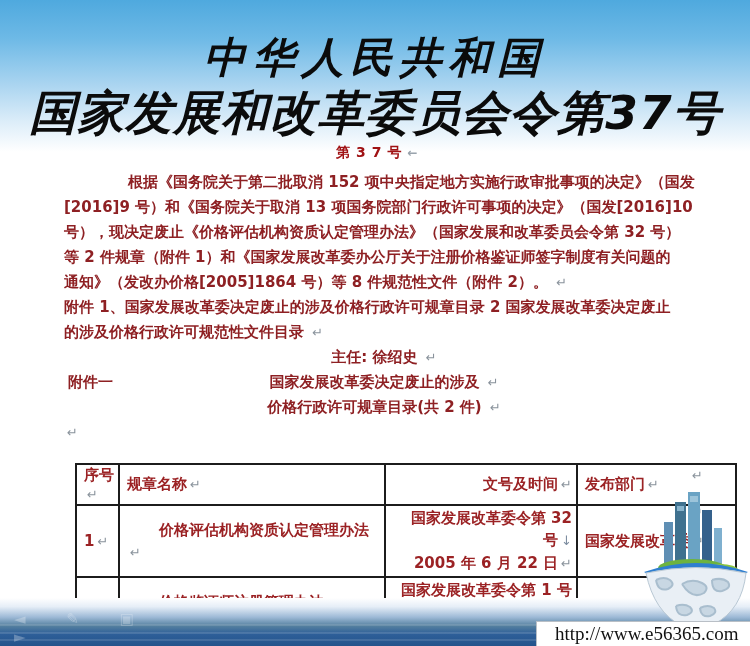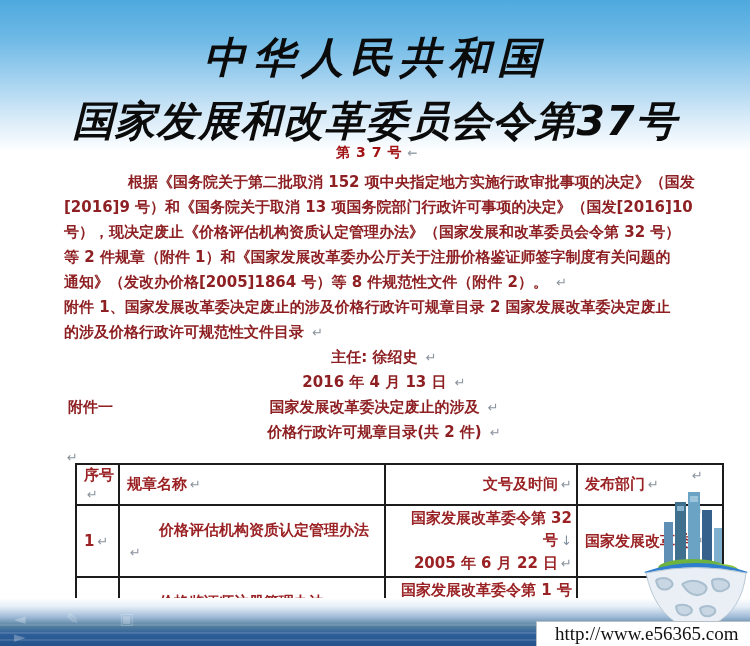--- a/index.html
+++ b/index.html
@@ -14,21 +14,21 @@
     position:absolute; left:0; top:0; width:750px; height:152px;
     background:linear-gradient(180deg,#4fa9de 0%, #6db9e6 25%, #a9d4f0 55%, #dcedf9 80%, #ffffff 100%);
   }
   
   .title1, .title2 {
     position:absolute; left:0; width:750px; text-align:center;
     color:#0b0b0b; font-weight:900; font-style:italic;
     font-family:"DejaVu Sans", sans-serif; white-space:nowrap;
   }
   .title1 { top:30px; font-size:42px; letter-spacing:7px; }
-  .title2 { top:94px; font-size:41px; letter-spacing:1px; }
+  .title2 { top:82px; font-size:47px; letter-spacing:1px; }
   
   .clipped-heading {
     position:absolute; left:336px; top:144px; height:16px; width:110px;
     overflow:hidden; color:#a01214; font-size:14px; font-weight:700;
     letter-spacing:6px; line-height:16px; white-space:nowrap;
   }
   .clipped-heading .lm { color:#9aa4ad; letter-spacing:0; font-size:12px; }
   
   .doc {
     position:absolute; left:64px; top:170px; width:640px;
@@ -48,21 +48,21 @@
     border-collapse:collapse; table-layout:fixed;
     color:#9b2224; font-size:15px; font-weight:600;
   }
   table.annex td {
     border:2px solid #1c1c1c; vertical-align:middle;
     padding:1px 4px 1px 7px; overflow:hidden;
   }
   table.annex .c1 { width:43px; }
   table.annex .c2 { width:266px; }
   table.annex .c3 { width:192px;text-align:right; }
-  table.annex .c4 { width:146px; }
+  table.annex .c4 { width:159px; }
   tr.hdr  { height:29px; }
   tr.r1   { height:51px; }
   tr.r2   { height:54px; }
   tr.hdr td { font-weight:800; }
   .cell-line { line-height:22px; }
   .wrapcell { white-space:normal; line-height:22px;margin-left:32px; }
   .side-marks { position:absolute; left:692px; width:20px; color:#8a939c; font-size:13px; }
   
   .bottom-band {
     position:absolute; left:0; top:598px; width:750px; height:48px;
@@ -111,24 +111,20 @@
       <span>通知》（发改办价格[2005]1864 号）等 8 件规范性文件（附件 2）。</span>
       <span class="pm">↵</span>
     </div>
     <div class="line">附件 1、国家发展改革委决定废止的涉及价格行政许可规章目录 2 国家发展改革委决定废止</div>
     <div class="line">
       <span>的涉及价格行政许可规范性文件目录</span>
       <span class="pm">↵</span>
     </div>
     <div class="line center">
       <span>主任: 徐绍史</span>
-      <span class="pm">↵</span>
-    </div>
-    <div class="line center">
-      <span>2016 年 4 月 13 日</span>
       <span class="pm">↵</span>
     </div>
     <div class="line center annex-row">
       <span class="annex-label">附件一</span>
       <span>国家发展改革委决定废止的涉及</span>
       <span class="pm">↵</span>
     </div>
     <div class="line center">
       <span>价格行政许可规章目录(共 2 件)</span>
       <span class="pm">↵</span>

